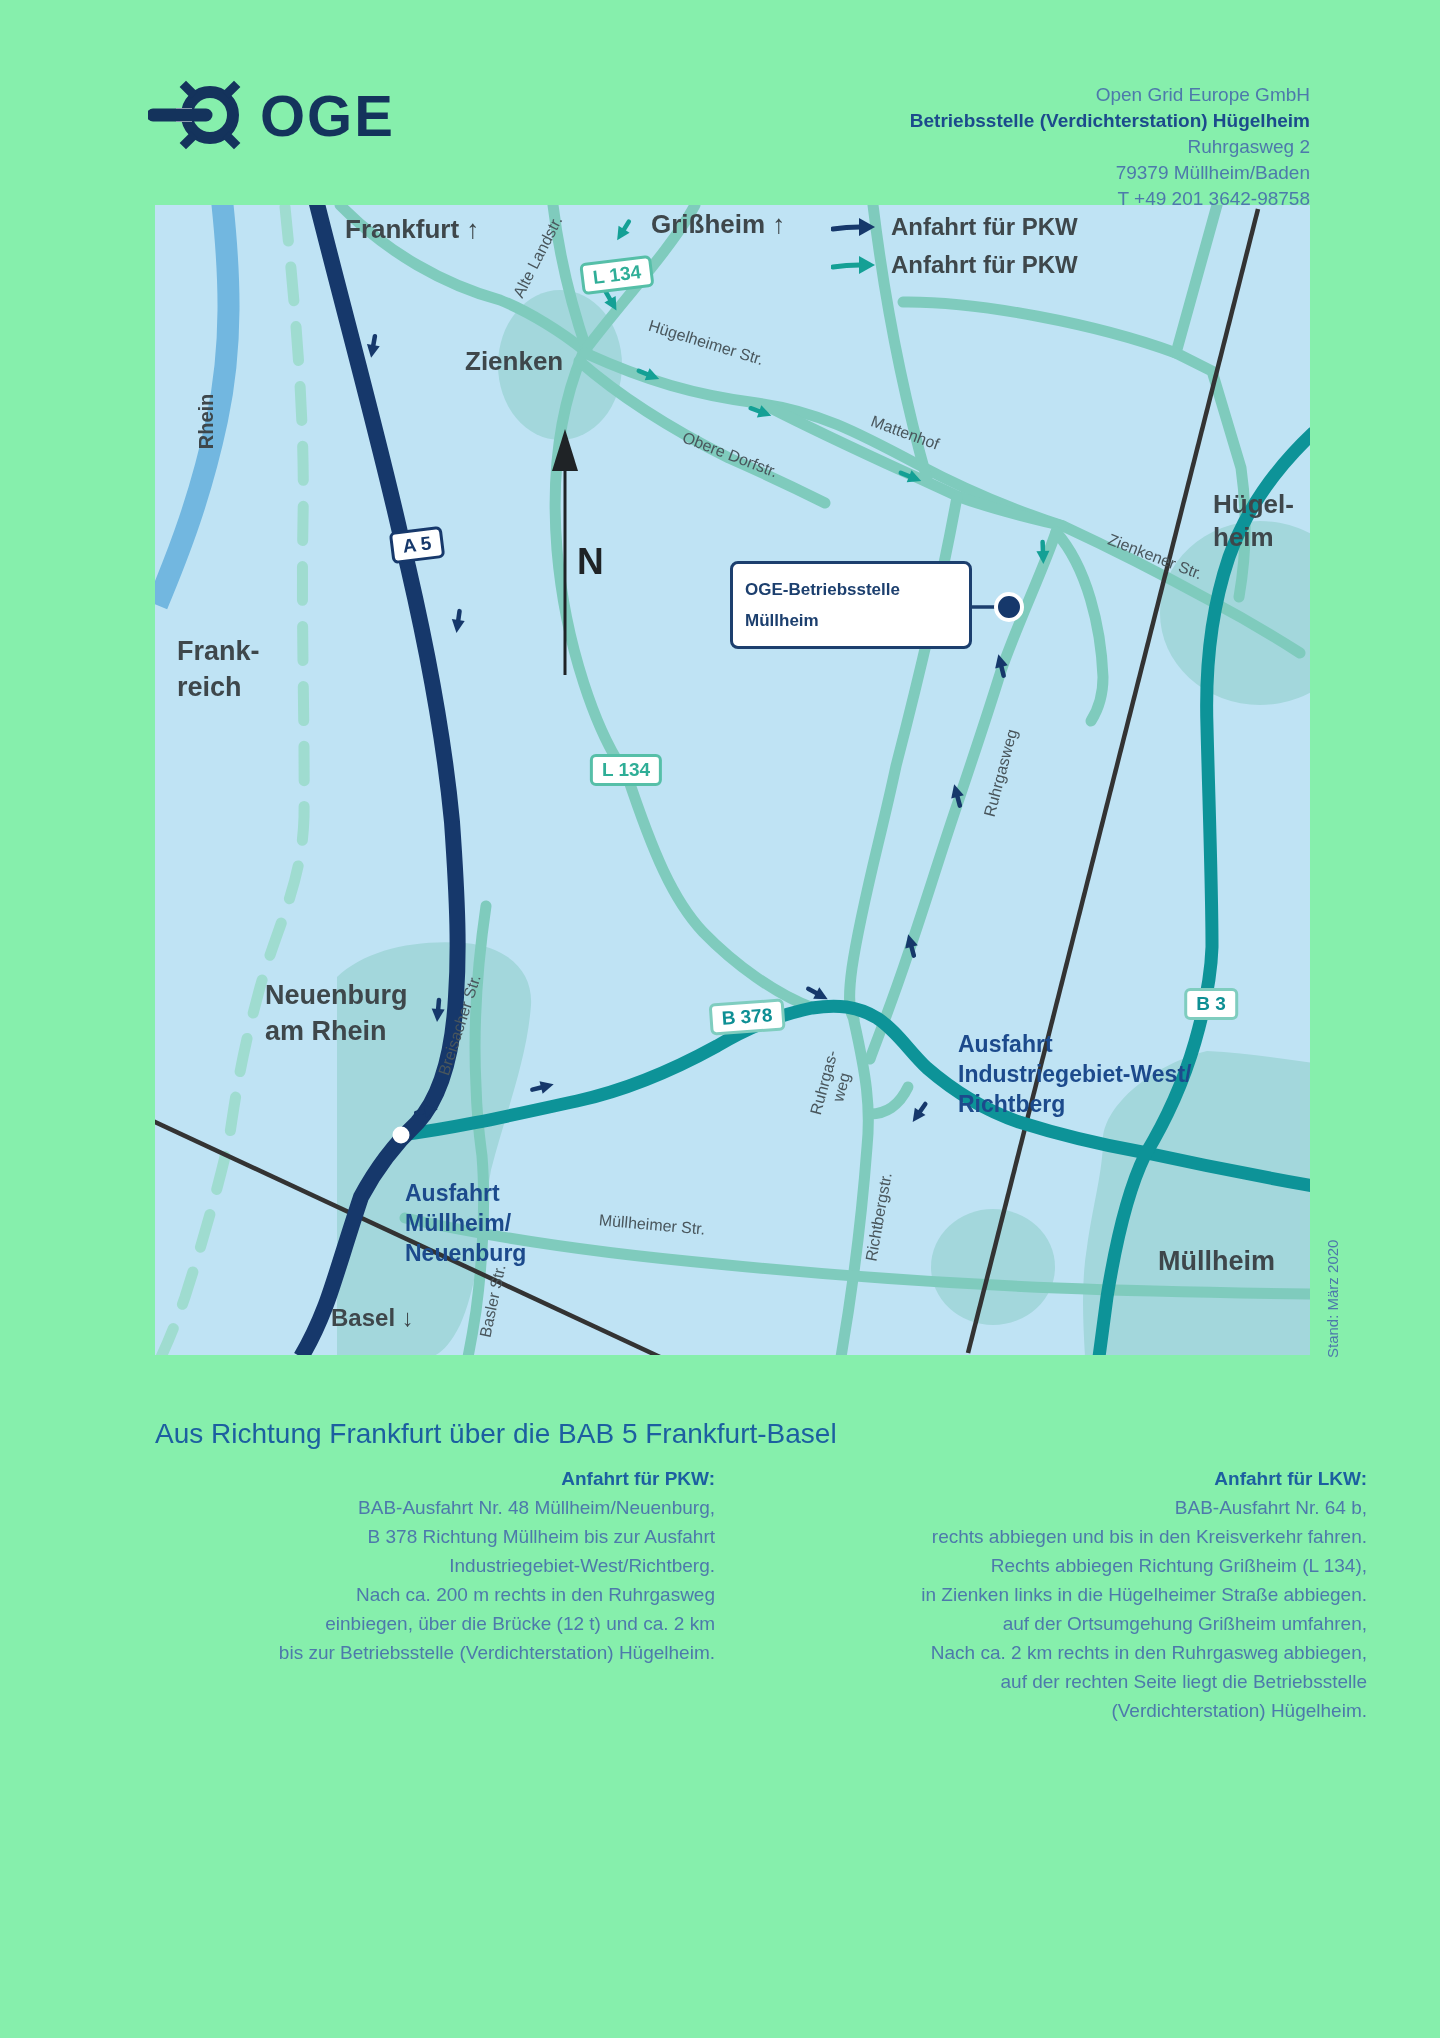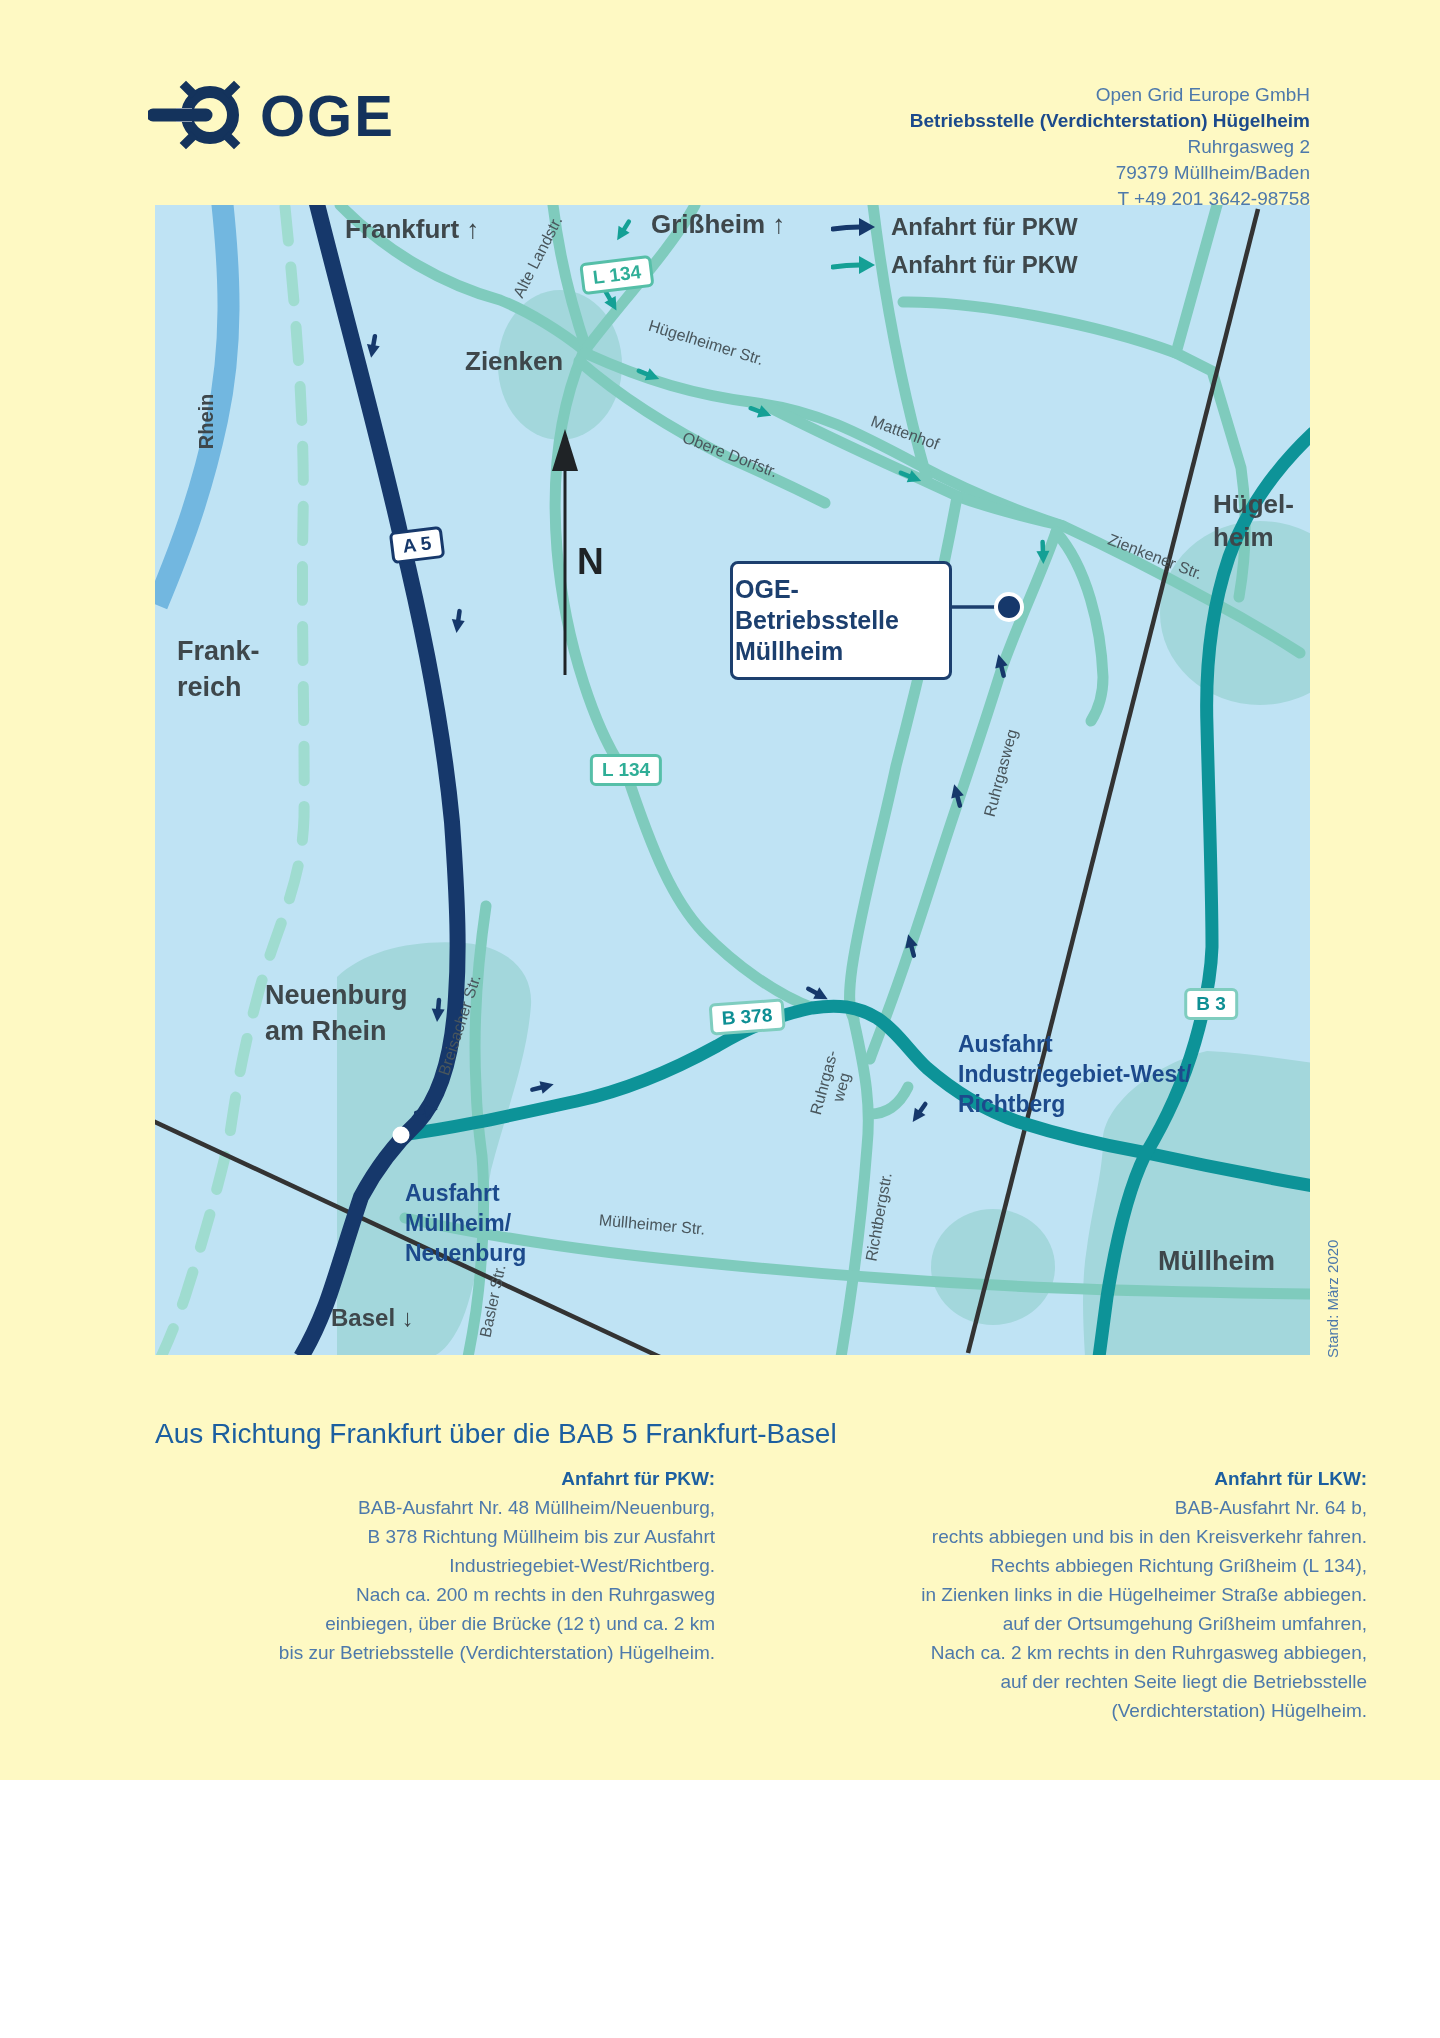--- a/index.html
+++ b/index.html
@@ -1,17 +1,17 @@
 <!DOCTYPE html>
 <html><head>
 <meta charset="utf-8">
 <style>
   html,body{margin:0;padding:0;background:#ffffff;}
   body{font-family:"Liberation Sans", sans-serif;}
-  .page{position:relative;width:1440px;height:1780px;background:#fef9c3;overflow:hidden;}
+  .page{position:relative;width:1440px;height:2038px;background:#86efac;overflow:hidden;}
 
   
   .logo{position:absolute;left:148px;top:78px;display:flex;align-items:center;}
   .logo-text{font-size:58px;font-weight:800;color:#14335c;letter-spacing:2px;margin-left:14px;}
   .address{position:absolute;right:130px;top:82px;text-align:right;font-size:19px;line-height:26px;color:#4d79ab;}
   .address .bold{font-weight:bold;color:#1c4a8c;}
 
   
   .map{position:absolute;left:155px;top:205px;width:1155px;height:1150px;background:#bfe3f4;overflow:hidden;}
   .map svg.base{position:absolute;left:0;top:0;}
@@ -20,21 +20,21 @@
   .town.small{font-size:24px;}
   .street{font-size:16px;font-weight:500;color:#49565c;line-height:18px;text-align:center;}
   .navylabel{font-weight:bold;font-size:23px;color:#1c4a8c;line-height:30px;margin-top:31px;}
   .rot{transform-origin:center center;}
   .badge{position:absolute;background:#fff;border-radius:6px;font-weight:bold;font-size:19px;
          padding:2px 9px;transform:translate(-50%,-50%);white-space:nowrap;}
   .badge.autobahn{border:3px solid #16386b;color:#16386b;}
   .badge.landstrasse{border:3px solid #56bfa8;color:#2fae97;}
   .badge.bundes{border:3px solid #7fcdbf;color:#0e8f94;}
   .callout{position:absolute;left:575px;top:356px;width:212px;background:#fff;border:3.5px solid #1c3f6e;
-           border-radius:8px;padding:10px 2px;font-weight:bold;font-size:25px;line-height:31px;color:#1c3f6e;}
+           border-radius:8px;padding:10px 12px;font-weight:bold;font-size:17px;line-height:31px;color:#1c3f6e;}
   .legend{position:absolute;display:flex;align-items:center;gap:14px;}
   .legend .txt{font-weight:bold;font-size:24px;color:#3e474b;}
   .compass-n{position:absolute;left:422px;top:336px;font-weight:bold;font-size:37px;color:#1f2326;}
   .stand{position:absolute;left:1324px;top:1212px;height:146px;writing-mode:vertical-rl;
          transform:rotate(180deg);font-size:15px;color:#4d79ab;}
 
   
   .dir-heading{position:absolute;left:155px;top:1418px;font-size:28px;font-weight:normal;color:#1c5fa0;}
   .col{position:absolute;top:1464px;font-size:19px;line-height:29px;color:#4d79ab;text-align:right;}
   .col .title{font-weight:bold;color:#1c5fa0;}

